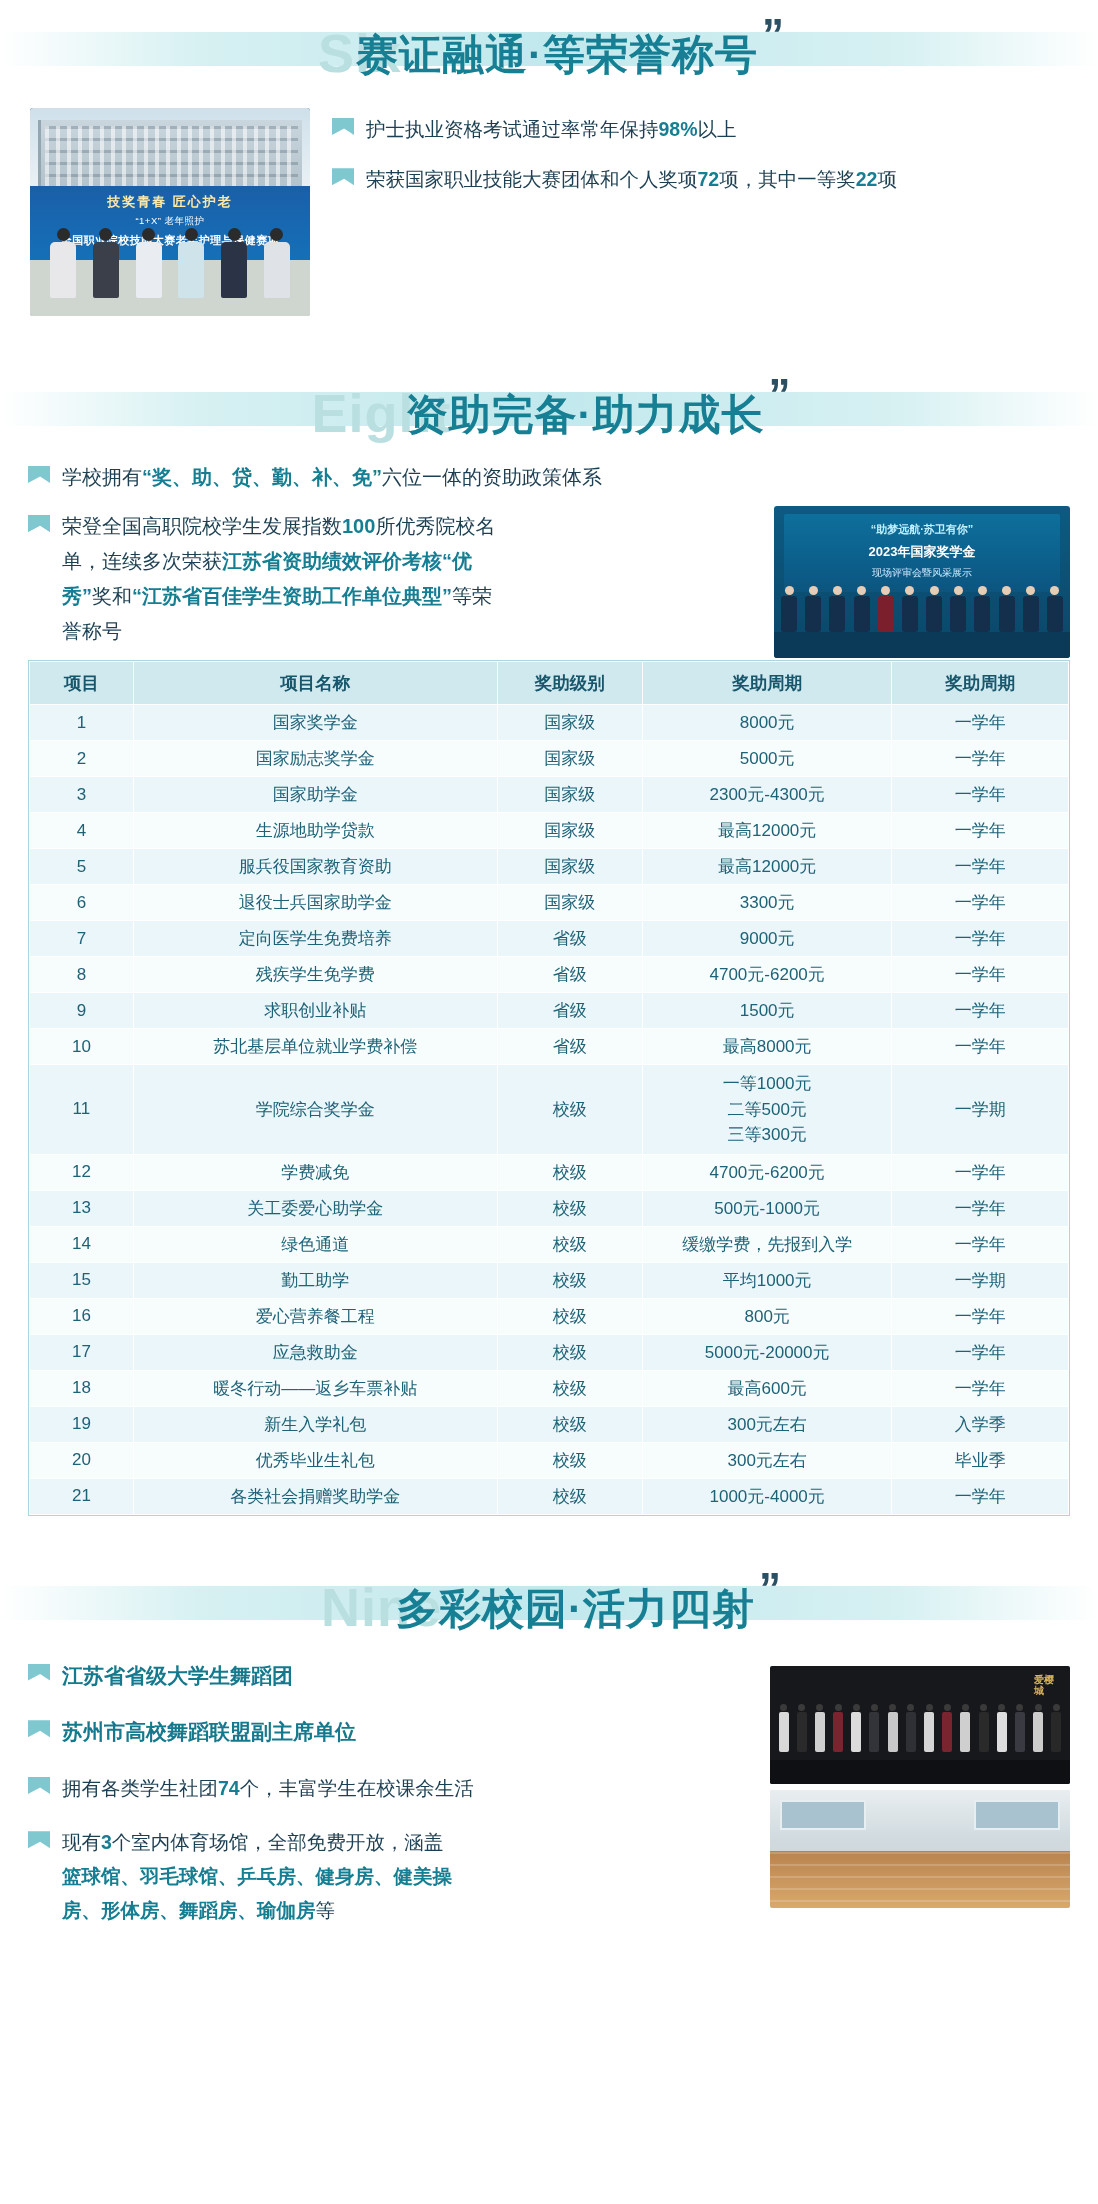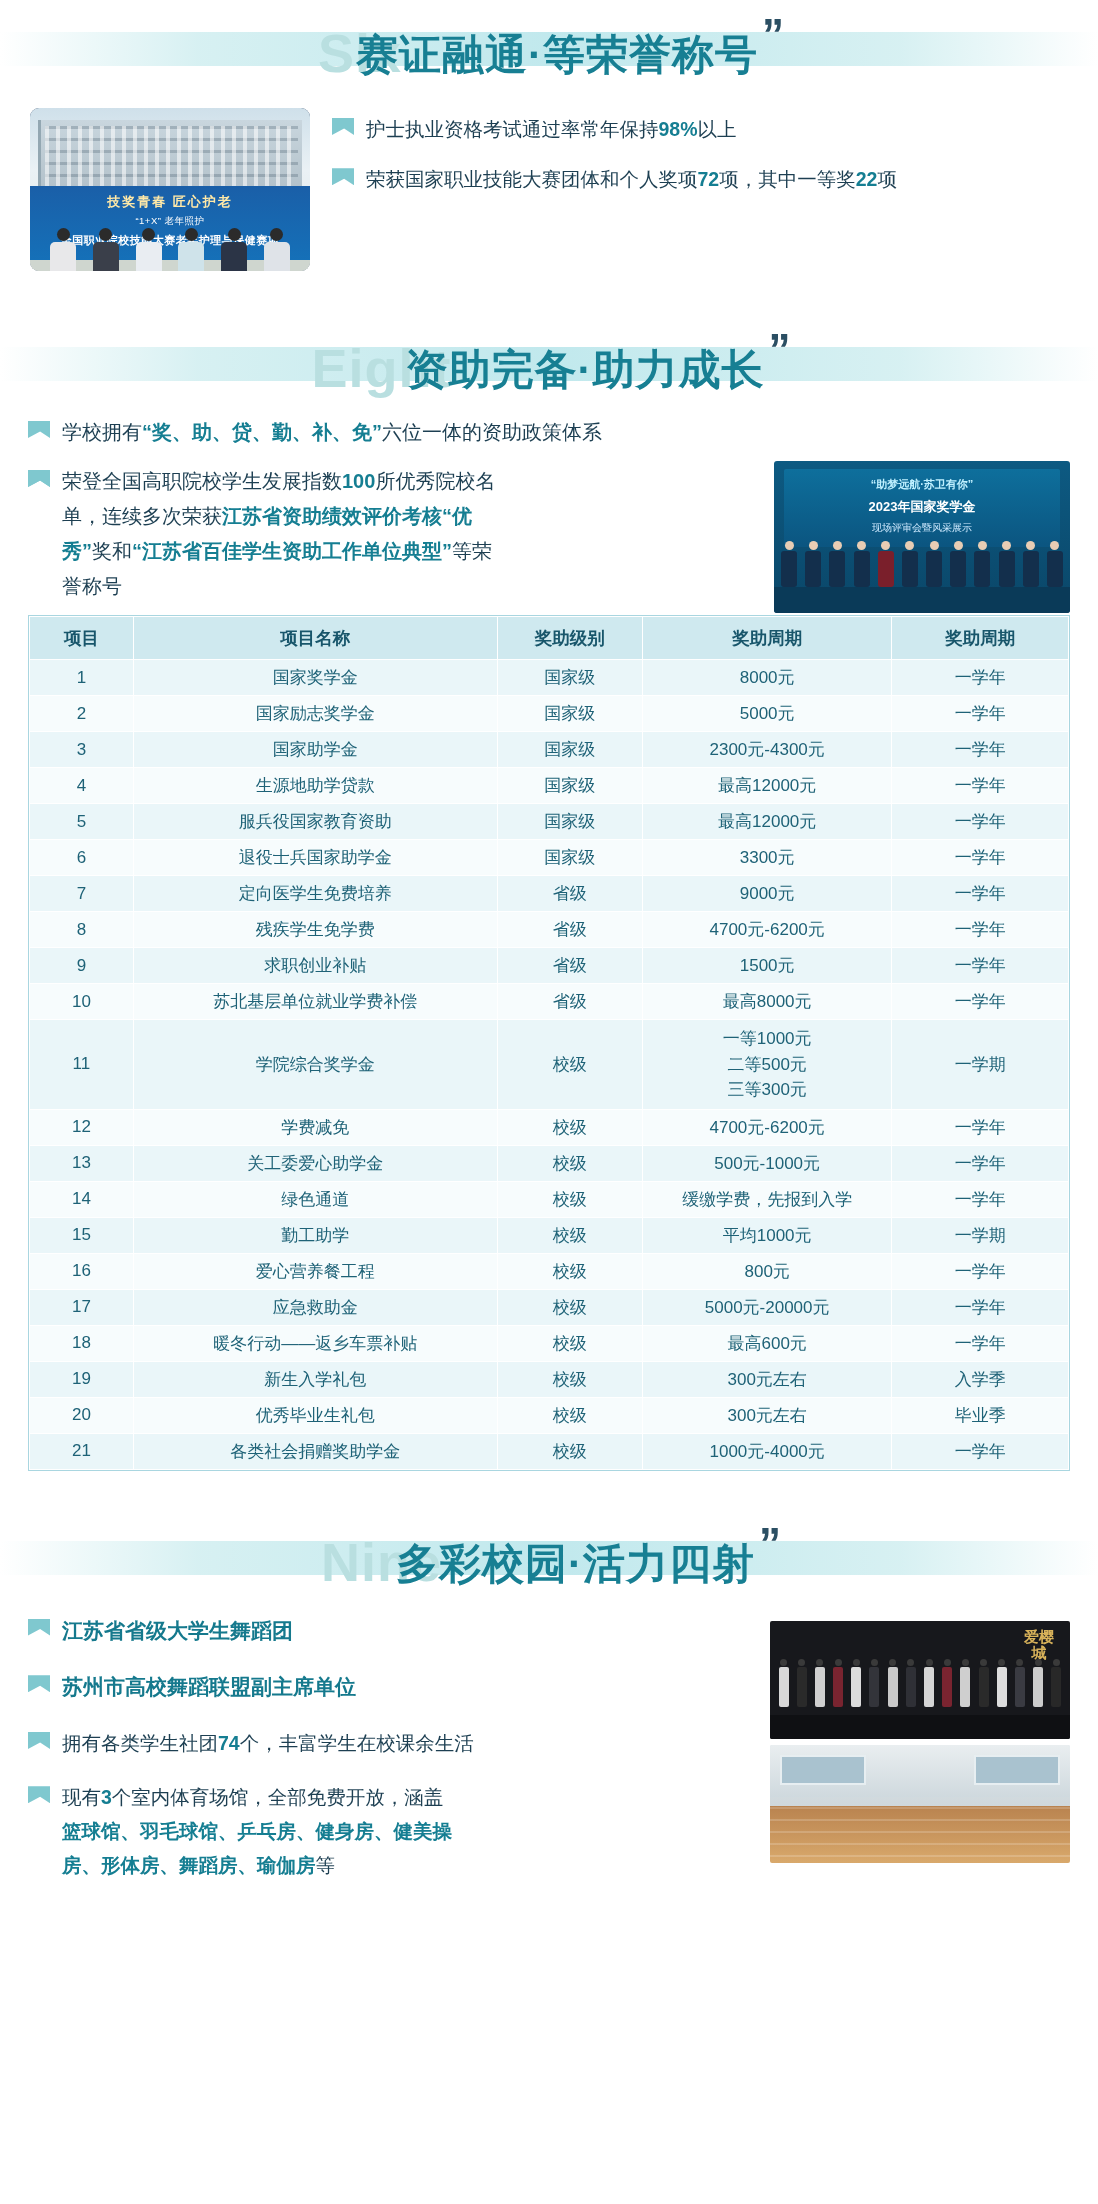--- a/index.html
+++ b/index.html
@@ -75,22 +75,22 @@
     left: 0; top: 6px;
     width: 22px; height: 17px;
     background: #7fc8cf;
     clip-path: polygon(0 0, 100% 0, 100% 100%, 55% 62%, 0 100%);
   }
   .em { color: #157e92; font-weight: bold; }
 
   
   .six-wrap { display: flex; padding: 22px 30px 10px 30px; }
   .six-photo {
-    width: 280px; height: 163px; flex: none;
-    border-radius: 9px; overflow: hidden;
+    width: 280px; height: 208px; flex: none;
+    border-radius: 3px; overflow: hidden;
     position: relative;
     background: #2a3f5f;
   }
   .six-photo .sky { position:absolute; inset:0; background: linear-gradient(#cfe0ea 0%, #eaf1f5 38%, #dfe6e4 100%); }
   .six-photo .bldg { position:absolute; left:8px; top:12px; width:264px; height:84px;
     background: linear-gradient(#c9d6de, #aebdc6);
     border-left: 3px solid #93a7b2;}
   .six-photo .bldg::after{
     content:""; position:absolute; inset:6px 4px;
     background: repeating-linear-gradient(to right, rgba(255,255,255,.55) 0 4px, rgba(0,0,0,0) 4px 11px),
@@ -162,21 +162,21 @@
   
   .nine-wrap { padding: 18px 28px 0 28px; position: relative; min-height: 260px; }
   .nine-bullets { width: 640px; }
   .nine-bullets .bullet { margin-bottom: 20px; font-size: 19.5px; }
   .nine-bullets .big { font-size: 21px; font-weight: bold; color: #15798d; }
   .nine-photos { position: absolute; right: 28px; top: 26px; width: 300px; }
   .photo-stage {
     width: 300px; height: 118px; border-radius: 2px; overflow: hidden;
     background: #17181c; position: relative; margin-bottom: 6px;
   }
-  .photo-stage .logo { position:absolute; right:16px; top:8px; color:#d8b25a; font-size:15px; font-weight:bold; line-height:1.1; text-align:center;}
+  .photo-stage .logo { position:absolute; right:16px; top:8px; color:#d8b25a; font-size:10px; font-weight:bold; line-height:1.1; text-align:left;}
   .photo-stage .crowd { position:absolute; left:8px; right:8px; bottom:26px; height:54px; display:flex; justify-content:space-between; }
   .photo-stage .crowd .c { width:11px; }
   .photo-stage .crowd .c .h{width:7px;height:7px;border-radius:50%;margin:0 auto;background:#3a3a3a;}
   .photo-stage .crowd .c .b{width:10px;height:40px;margin:1px auto 0;border-radius:2px;}
   .photo-stage .floor2{position:absolute;left:0;right:0;bottom:0;height:24px;background:#0f1013;}
   .photo-gym {
     width: 300px; height: 118px; border-radius: 2px; overflow: hidden;
     background: linear-gradient(#dfe5e8 0%, #cfd8dc 52%, #b9834f 52%, #d9a96c 100%);
     position: relative;
   }

